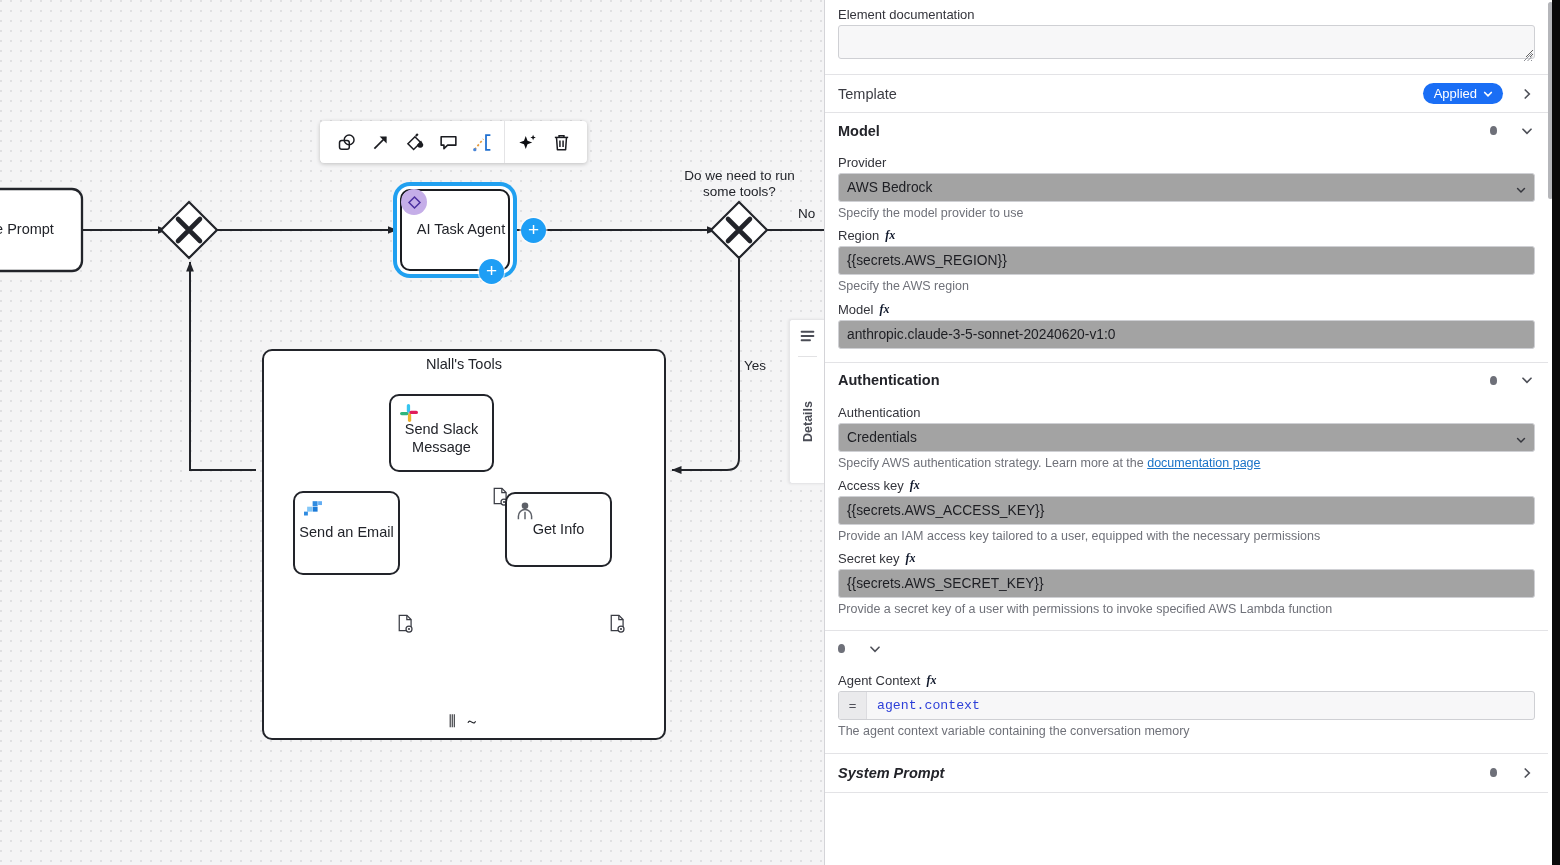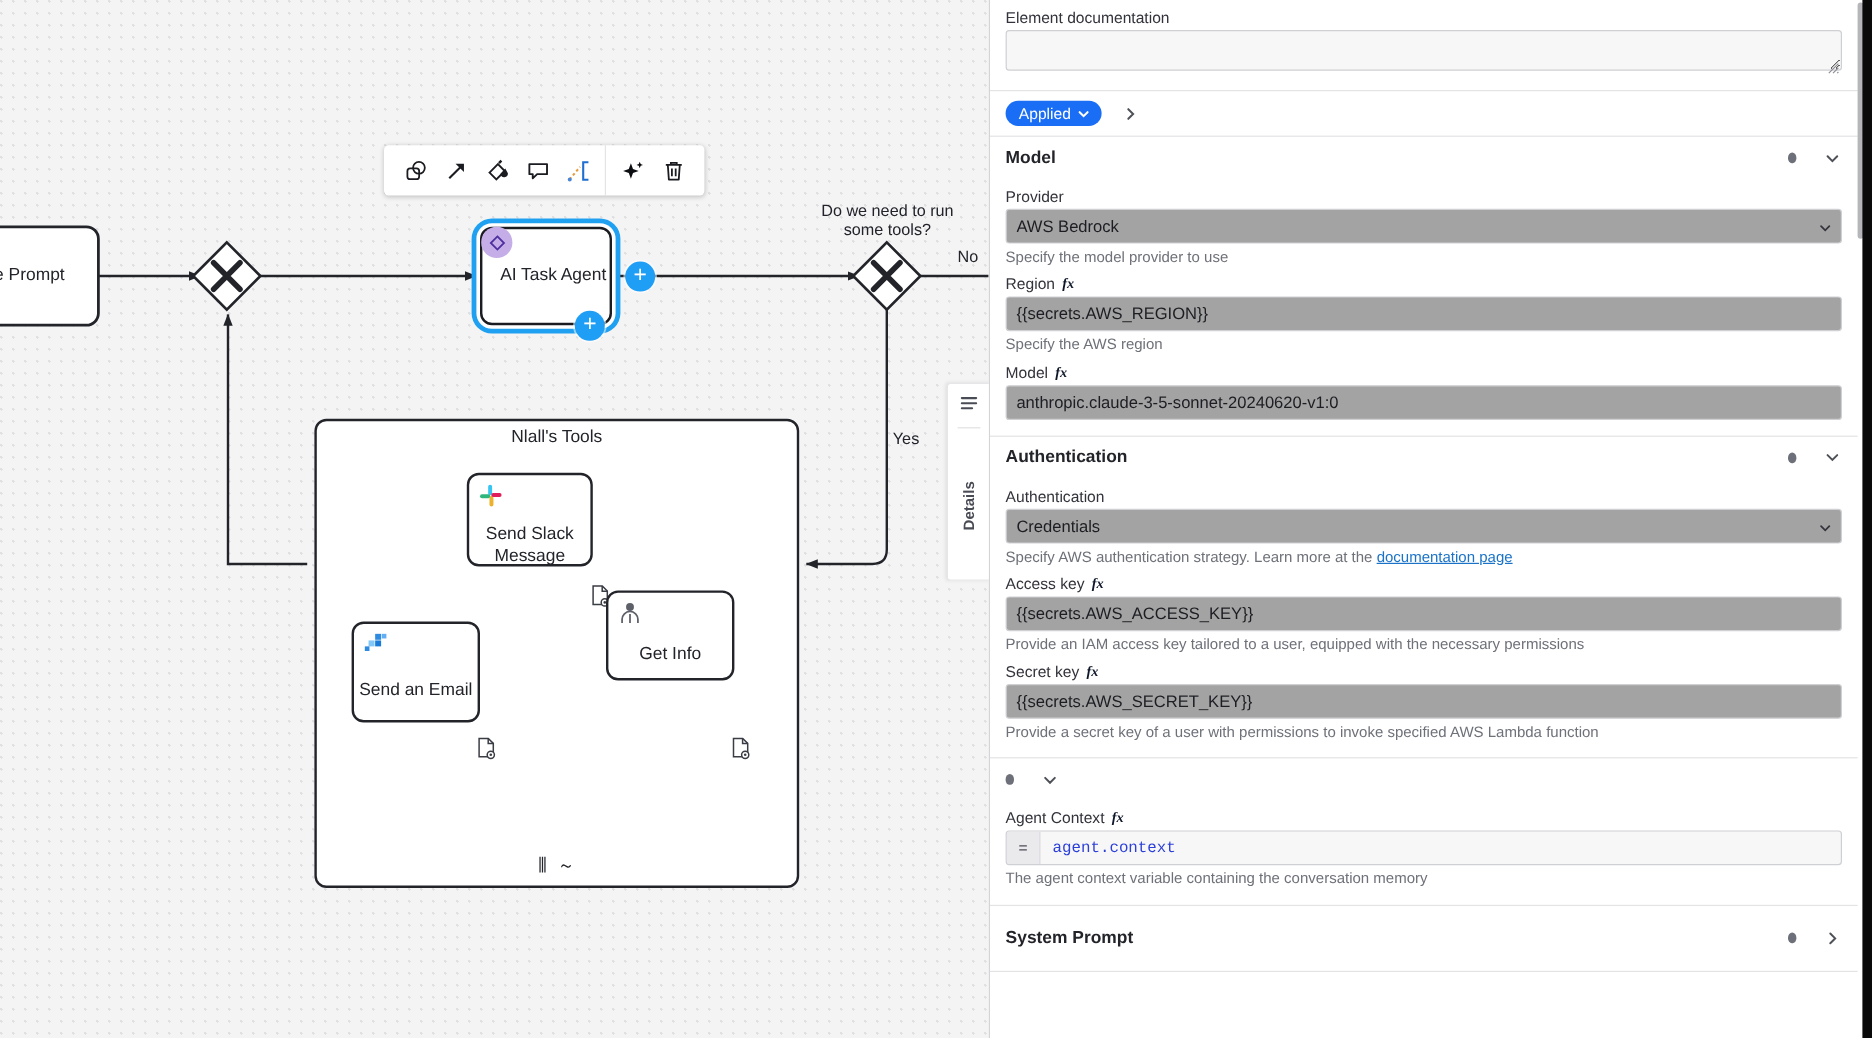--- a/index.html
+++ b/index.html
@@ -113,21 +113,21 @@
   }
 
   .tool-node {
     position: absolute; background: #fff;
     border: 2.3px solid #22242a; border-radius: 10px;
     cursor: pointer;
   }
   .tool-node .tool-text {
     position: absolute; left: 0; right: 0; top: 50%;
     transform: translateY(-50%);
-    text-align: center; font-size: 14.5px; color: #22242a; line-height: 1.22; margin-top: 16px;
+    text-align: center; font-size: 14.5px; color: #22242a; line-height: 1.22;
   }
   .tool-icon { position: absolute; left: 7px; top: 6px; width: 24px; height: 24px; }
   .doc-marker { position: absolute; width: 17px; height: 20px; }
 
   
   #details-tab {
     position: absolute; left: 789px; top: 319px;
     width: 36px; height: 165px;
     background: #fff;
     border: 1px solid #e6e6e8;
@@ -390,21 +390,21 @@
     </div>
     <div class="doc-marker" style="left:492px; top:487px;">
       <svg width="17" height="20" viewBox="0 0 20 24" fill="none" stroke="#3b3d45" stroke-width="1.5">
         <path d="M2.5,1.6 h9.2 l5,5 v13.4 h-14.2 z" fill="#fff"></path>
         <path d="M11.6,1.6 v5.2 h5.1"></path>
         <circle cx="14.2" cy="18" r="3.6" fill="#fff"></circle>
         <circle cx="14.2" cy="18" r="1.3" fill="#3b3d45" stroke="none"></circle>
       </svg>
     </div>
 
-    <div class="tool-node" style="left:293px; top:518px; width:107px; height:84px;">
+    <div class="tool-node" style="left:293px; top:491px; width:107px; height:84px;">
       <div class="tool-icon">
         <svg width="22" height="22" viewBox="0 0 24 24">
           <rect x="11.6" y="2.4" width="5.4" height="5.4" fill="#2f8be0"></rect>
           <rect x="17.6" y="2.4" width="4.2" height="4.2" fill="#3f9bf0" opacity=".82"></rect>
           <rect x="5.6" y="8.4" width="5.4" height="5.4" fill="#59b4f5" opacity=".75"></rect>
           <rect x="11.6" y="8.4" width="5.4" height="5.4" fill="#1a7ad8"></rect>
           <rect x="2.2" y="13.8" width="4.2" height="4.2" fill="#2f8be0"></rect>
         </svg>
       </div>
       <div class="tool-text">Send an Email</div>
@@ -462,20 +462,21 @@
               <svg width="12" height="12" viewBox="0 0 12 12" stroke="#8e9096" stroke-width="1">
                 <path d="M11,3 L3,11 M11,6.5 L6.5,11 M11,10 L10,11"></path>
               </svg>
             </div>
           </div>
         </div>
       </div>
 
       <div class="pgroup">
         <div class="pgroup-head" style="height:37px;">
+          <div class="ghead-title regular">Template</div>
           <div class="badge-applied">
             <span>Applied</span>
             <svg width="12" height="12" viewBox="0 0 16 16" fill="none" stroke="#ffffff" stroke-width="2.3" stroke-linecap="round">
               <path d="M3.6,6 L8,10.4 L12.4,6"></path>
             </svg>
           </div>
           <div class="chev">
             <svg width="14" height="14" viewBox="0 0 16 16" fill="none" stroke="#4f5159" stroke-width="1.9" stroke-linecap="round">
               <path d="M6,3.4 L10.6,8 L6,12.6"></path>
             </svg>
@@ -586,21 +587,21 @@
           </div>
           <div class="expr-wrap">
             <div class="expr-eq">=</div>
             <div class="expr-val">agent.context</div>
           </div>
           <div class="field-hint">The agent context variable containing the conversation memory</div>
         </div>
       </div>
 
       <div class="pgroup">
-        <div class="pgroup-head" style="height:54px;">
+        <div class="pgroup-head" style="height:38px;font-style:italic;">
           <div class="ghead-title">System Prompt</div>
           <div class="dot"></div>
           <div class="chev">
             <svg width="14" height="14" viewBox="0 0 16 16" fill="none" stroke="#4f5159" stroke-width="1.9" stroke-linecap="round">
               <path d="M6,3.4 L10.6,8 L6,12.6"></path>
             </svg>
           </div>
         </div>
       </div>
 

